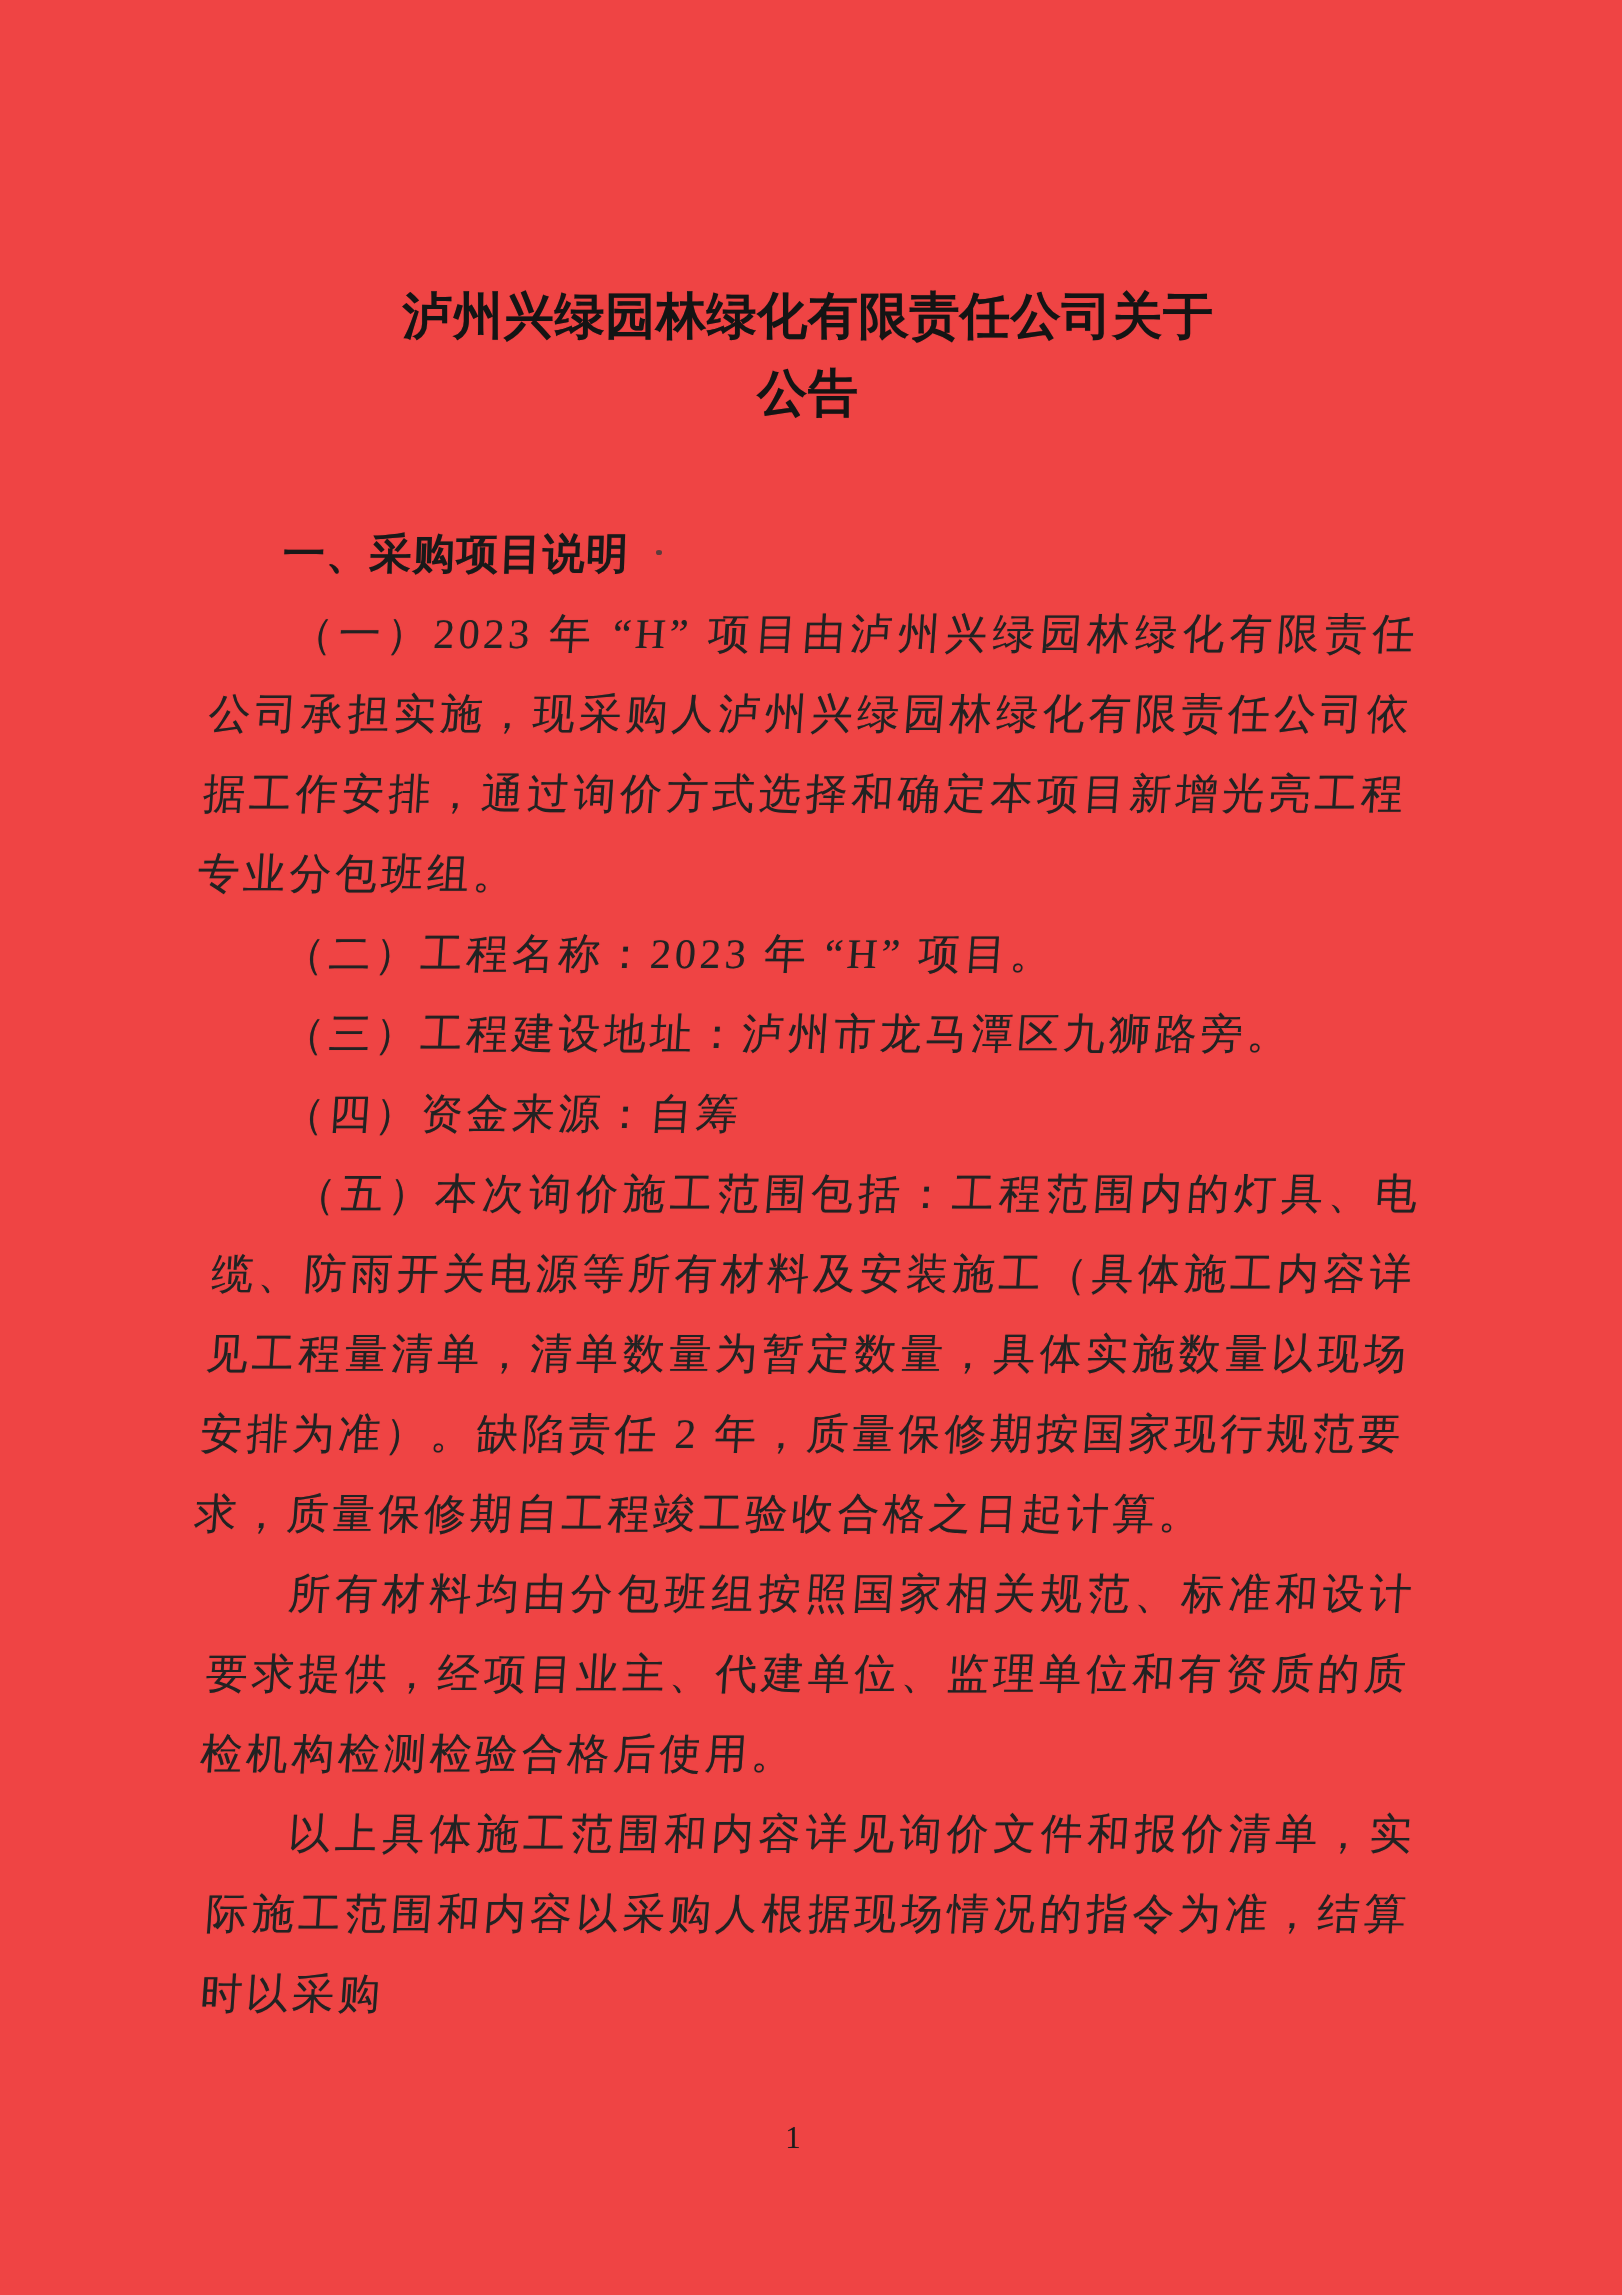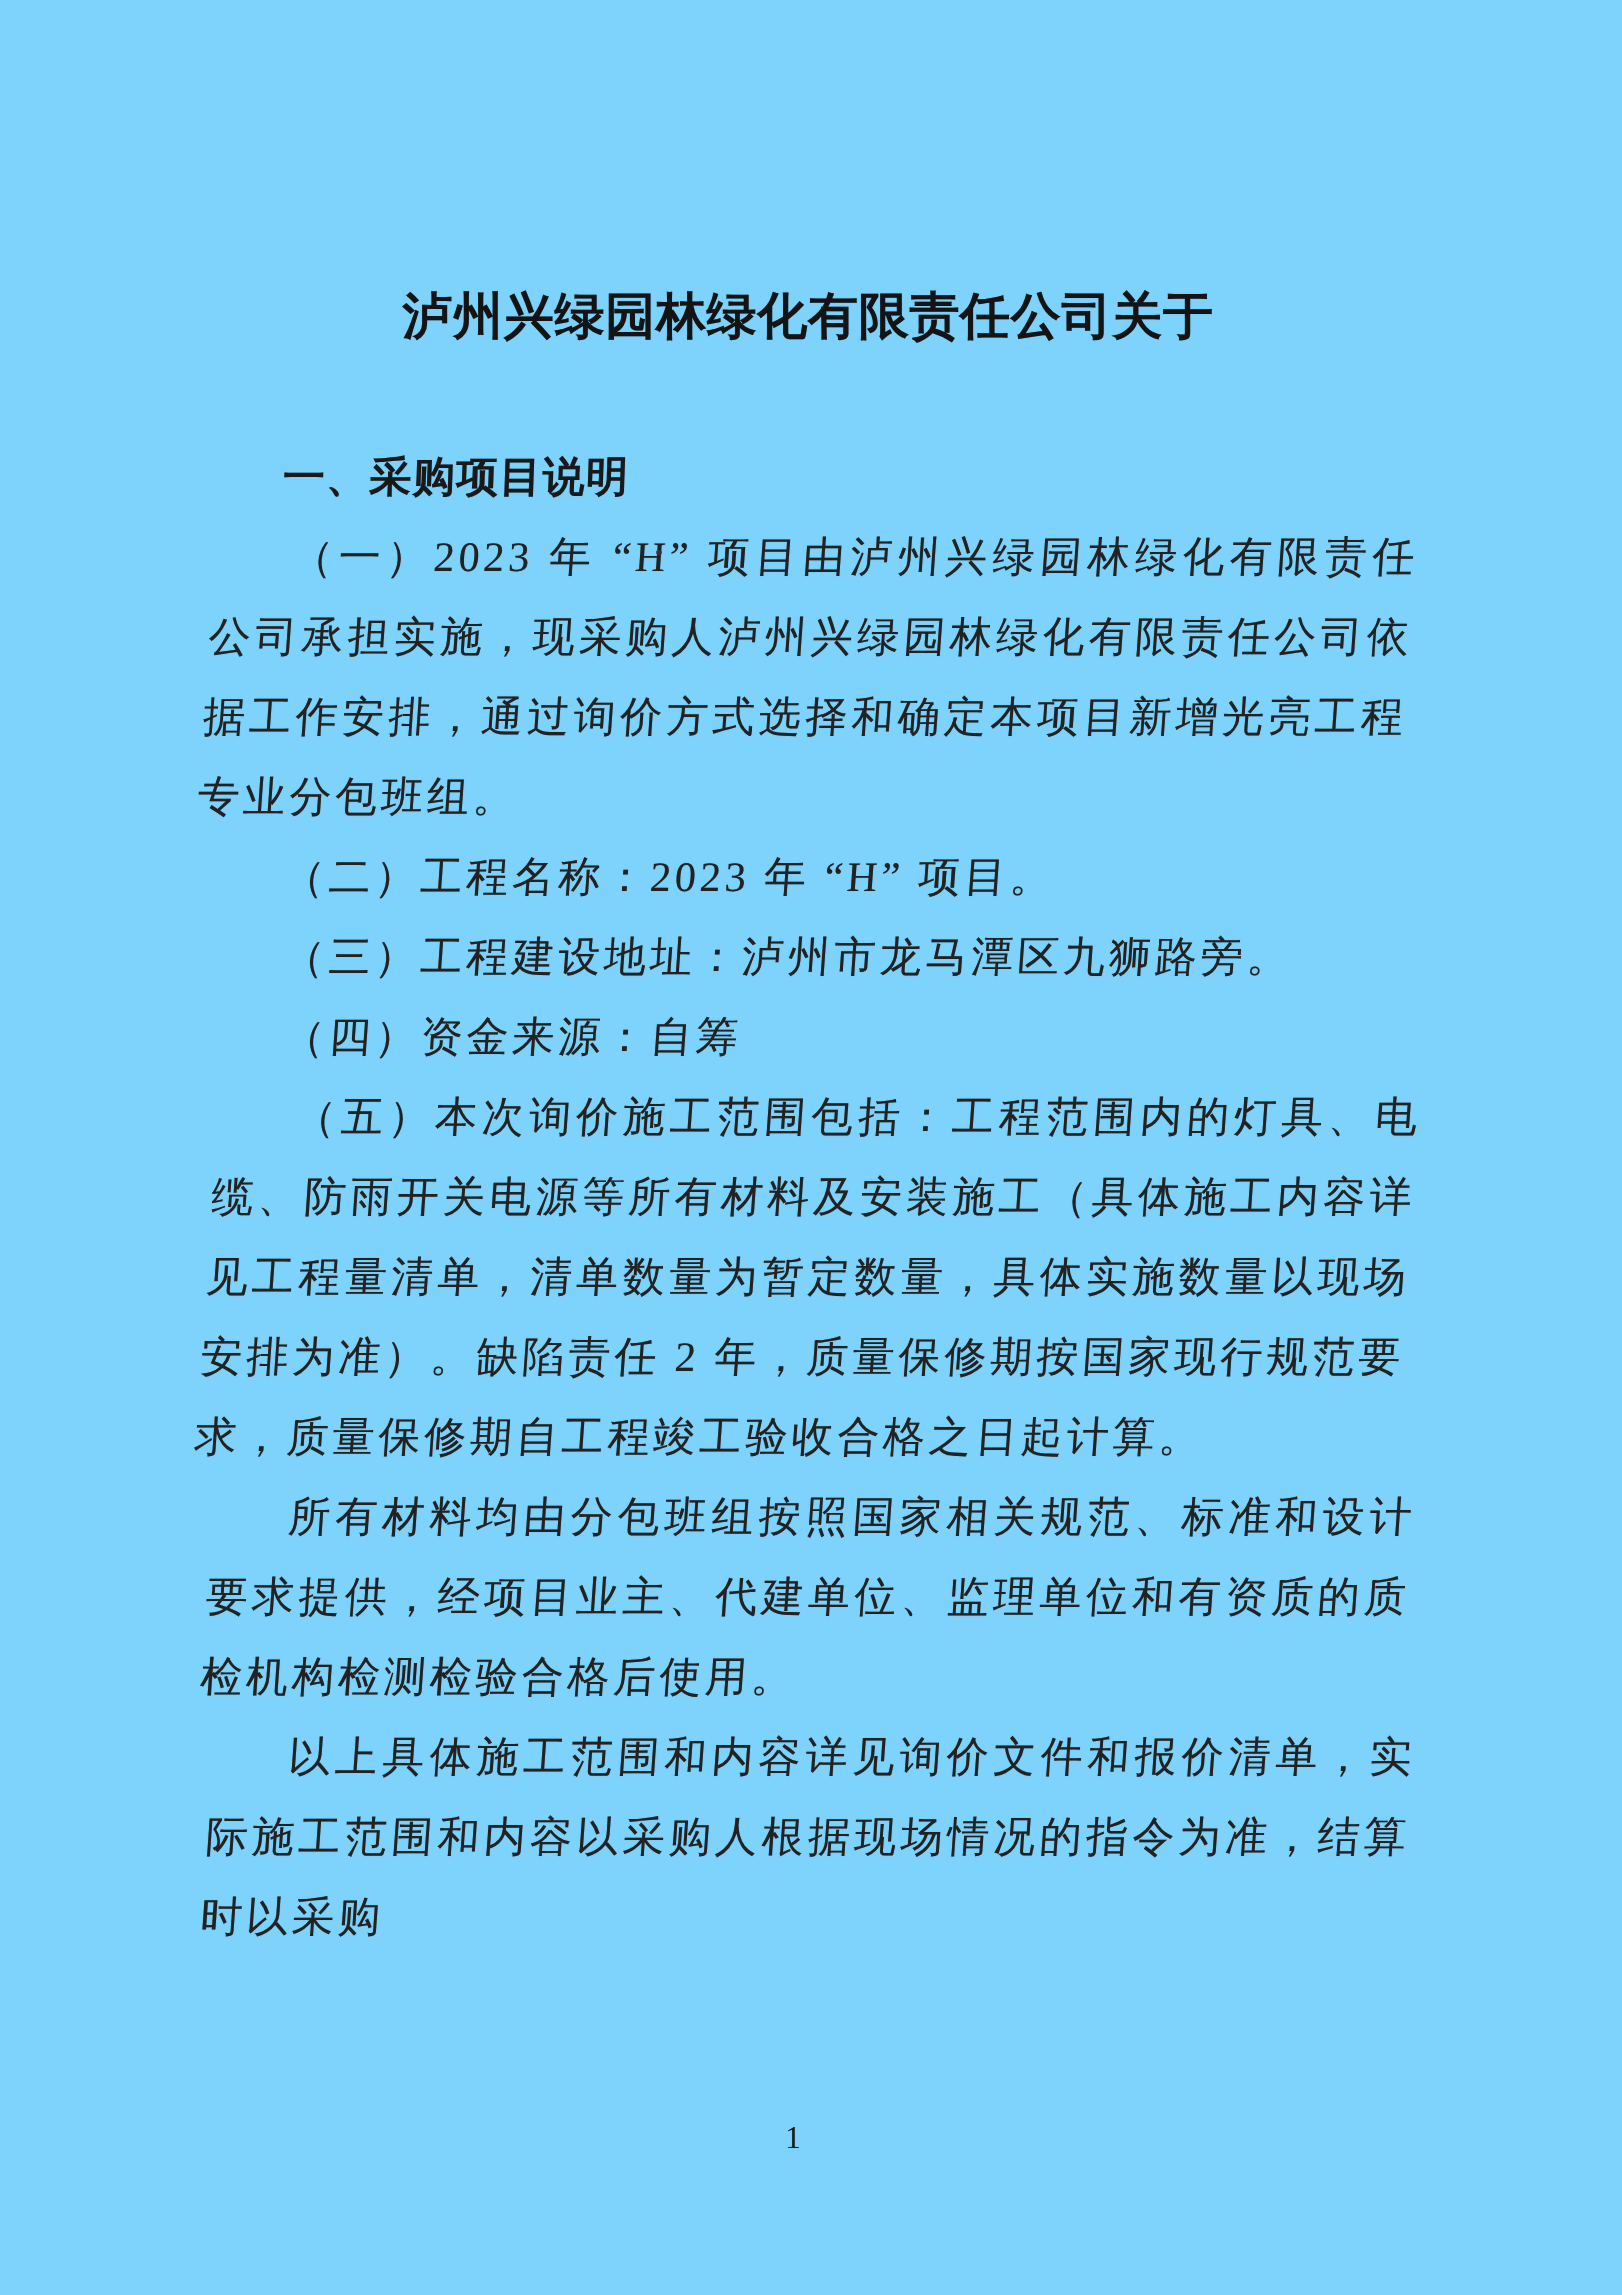--- a/index.html
+++ b/index.html
@@ -4,21 +4,21 @@
 <style>
   html, body {
     margin: 0;
     padding: 0;
     background: #ffffff;
   }
   .page {
     position: relative;
     width: 1623px;
     height: 2295px;
-    background: #7dd3fc;
+    background: #ef4444;
     overflow: hidden;
     color: #1e1e1e;
   }
   .content {
     position: absolute;
     top: 0;
     left: 206px;
     width: 1204px;
   }
   
@@ -85,20 +85,21 @@
   }
 </style>
 </head>
 <body>
 
 <div class="page">
   <div class="content">
 
     <div class="title-block">
       <div>泸州兴绿园林绿化有限责任公司关于</div>
+      <div>公告</div>
     </div>
 
     <div class="section-heading">一、采购项目说明</div>
 
     <p class="para">（一）2023 年 “H” 项目由泸州兴绿园林绿化有限责任公司承担实施，现采购人泸州兴绿园林绿化有限责任公司依据工作安排，通过询价方式选择和确定本项目新增光亮工程专业分包班组。</p>
     <p class="para">（二）工程名称：2023 年 “H” 项目。</p>
     <p class="para">（三）工程建设地址：泸州市龙马潭区九狮路旁。</p>
     <p class="para">（四）资金来源：自筹</p>
     <p class="para">（五）本次询价施工范围包括：工程范围内的灯具、电缆、防雨开关电源等所有材料及安装施工（具体施工内容详见工程量清单，清单数量为暂定数量，具体实施数量以现场安排为准）。缺陷责任 2 年，质量保修期按国家现行规范要求，质量保修期自工程竣工验收合格之日起计算。</p>
     <p class="para">所有材料均由分包班组按照国家相关规范、标准和设计要求提供，经项目业主、代建单位、监理单位和有资质的质检机构检测检验合格后使用。</p>

